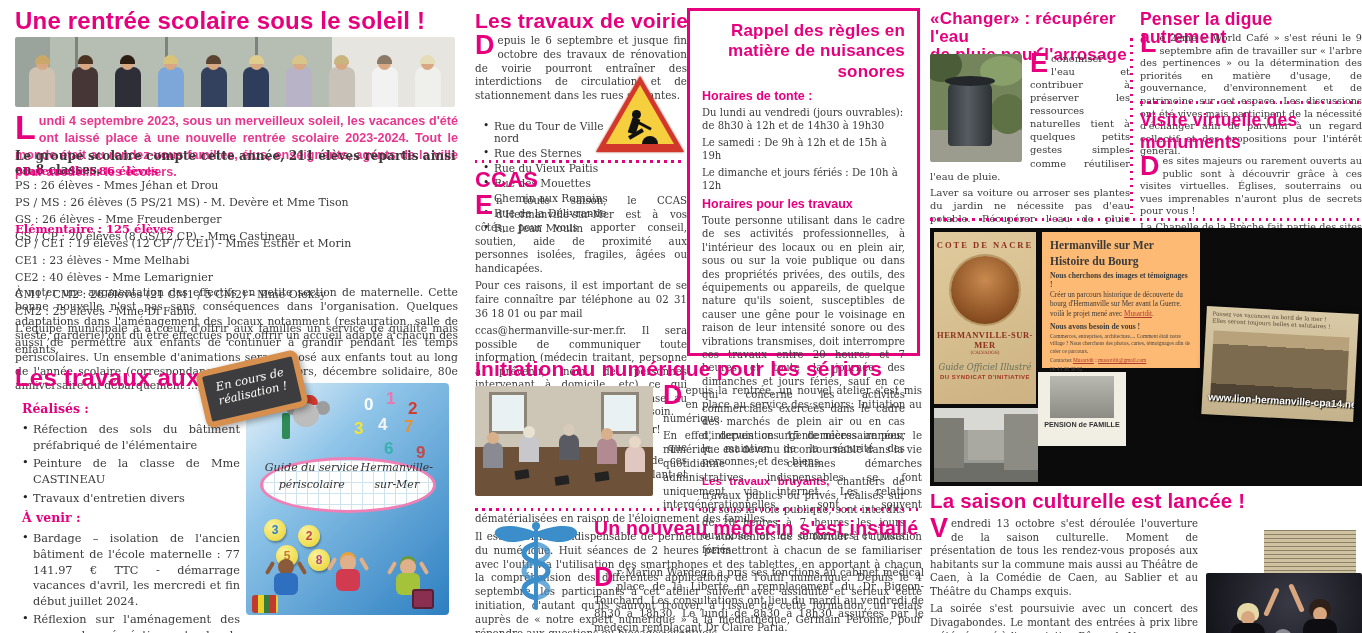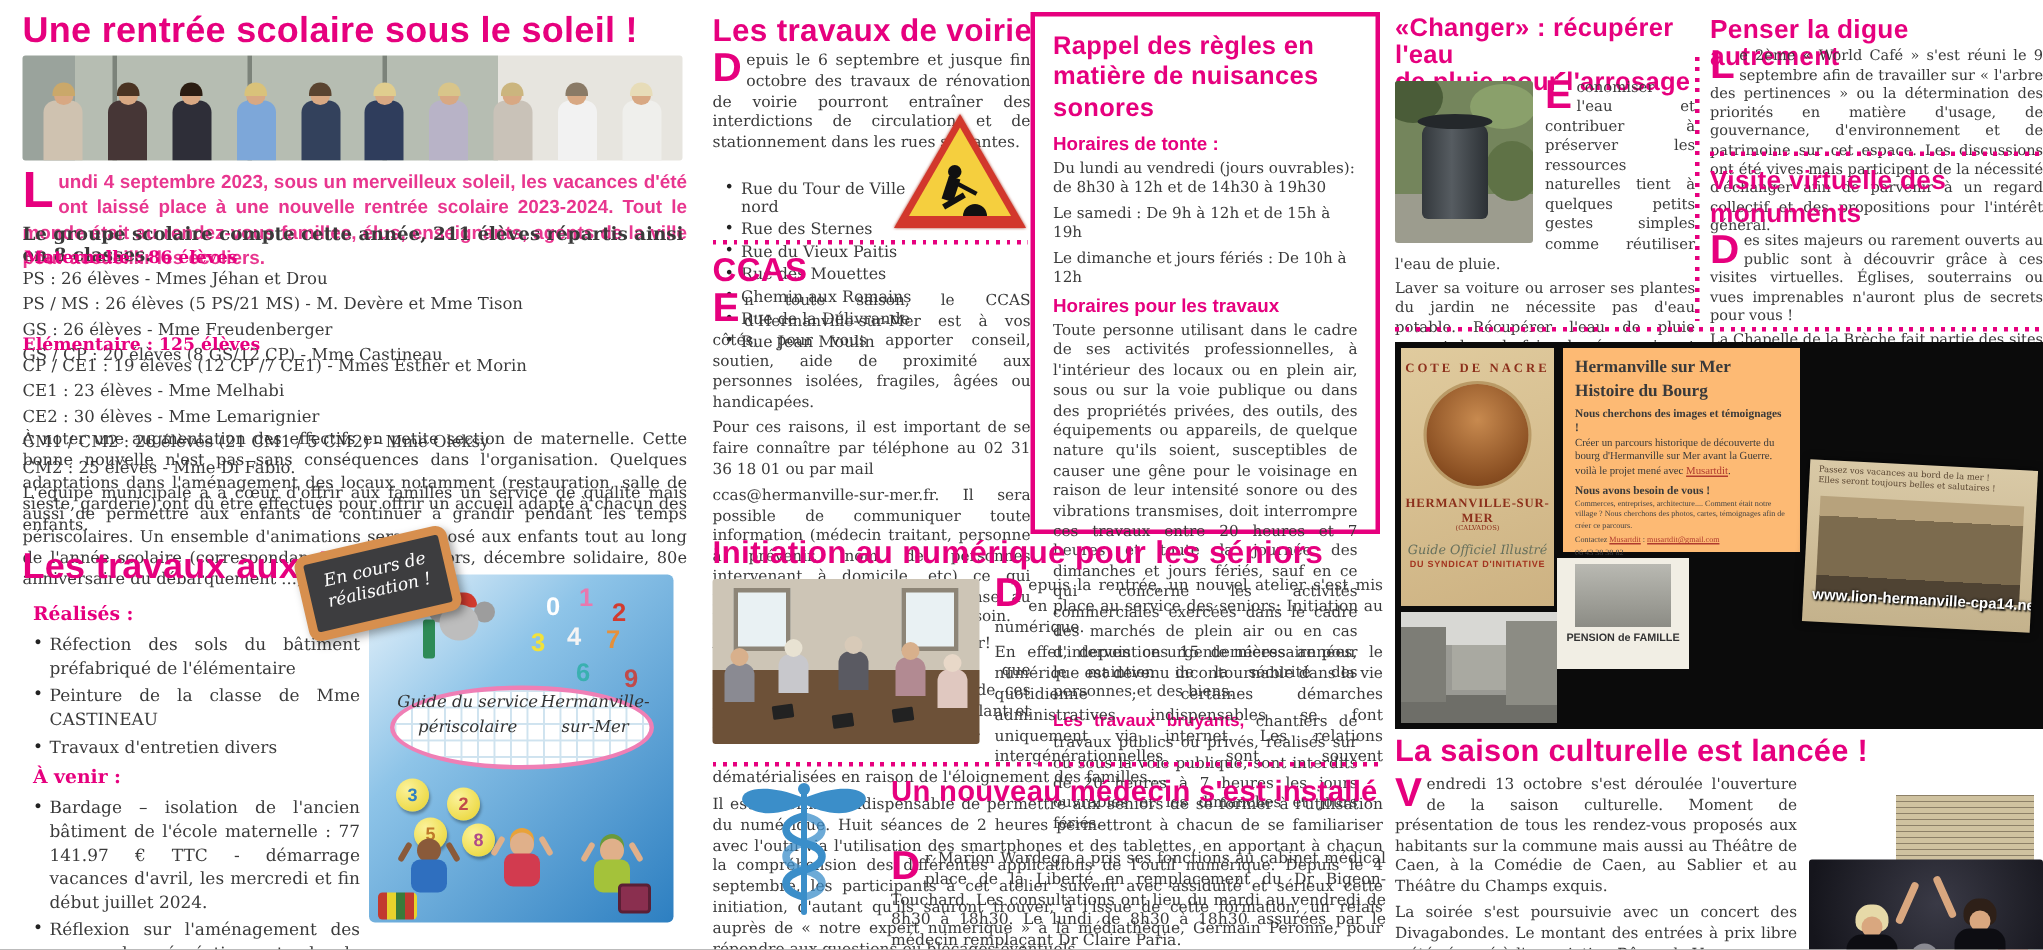--- a/index.html
+++ b/index.html
@@ -80,21 +80,21 @@
   .tri-in { position:absolute; left:10px; top:9px; width:0; height:0; border-left:34px solid transparent; border-right:34px solid transparent; border-bottom:59px solid #f5cf3e; }
   .digger { position:absolute; left:30px; top:34px; width:28px; height:34px; }
   .digger .dh { position:absolute; left:6px; top:0; width:9px; height:9px; border-radius:50%; background:#111; }
   .digger .db { position:absolute; left:4px; top:8px; width:8px; height:16px; background:#111; transform:rotate(18deg); }
   .digger .dl { position:absolute; left:2px; top:22px; width:16px; height:4px; background:#111; transform:rotate(-30deg); }
   .digger .shovel { position:absolute; left:10px; top:14px; width:16px; height:3px; background:#111; transform:rotate(28deg); }
   .digger .mound { position:absolute; right:-4px; bottom:0; width:16px; height:8px; border-radius:8px 8px 0 0; background:#111; }
 
   
   .rulesbox { border:3.5px solid #e6007e; background:#fff; padding:10px 12px; }
-  .rulesbox .rb-title { font-size:17px; text-align:left; line-height:1.2; margin-bottom:7px; }
+  .rulesbox .rb-title { font-size:17px; text-align:right; line-height:1.2; margin-bottom:7px; }
   .rulesbox .rb-sub { font-family:"Liberation Sans",sans-serif; font-weight:700; color:#e6007e; font-size:12.5px; margin:5px 0 3px; }
   .rulesbox .rb-body { font-size:10.1px; line-height:1.33; text-align:justify; }
   .rulesbox .rb-line { font-size:10.1px; line-height:1.3; margin-bottom:3.5px; text-align:left; }
   .rb-lead { font-family:"Liberation Sans",sans-serif; font-weight:700; color:#e6007e; font-size:11.5px; }
 
   
   .numwrap { font-size:10.3px; line-height:1.34; text-align:justify; }
   .numphoto { float:left; width:178px; height:110px; margin:2px 10px 3px 0; position:relative; overflow:hidden; border-radius:2px;
               background:linear-gradient(180deg,#cdc5b6 0 55%,#6d5138 55% 100%); }
   .win { position:absolute; top:6px; width:38px; height:42px; background:#e9f1f3; border:3px solid #8d8577; }
@@ -229,21 +229,21 @@
     <p class="classline">PS : 26 élèves - Mmes Jéhan et Drou</p>
     <p class="classline">PS / MS : 26 élèves (5 PS/21 MS) - M. Devère et Mme Tison</p>
     <p class="classline">GS : 26 élèves - Mme Freudenberger</p>
     <p class="classline">GS / CP : 20 élèves (8 GS/12 CP) - Mme Castineau</p>
   </div>
 
   <p class="abs serifpink c1-sub" style="left:15px; top:222px;">Elémentaire : 125 élèves</p>
   <div class="abs" style="left:15px; top:237px; width:443px;">
     <p class="classline">CP / CE1 : 19 élèves (12 CP /7 CE1) - Mmes Esther et Morin</p>
     <p class="classline">CE1 : 23 élèves - Mme Melhabi</p>
-    <p class="classline">CE2 : 30 élèves - Mme Lemarignier</p>
+    <p class="classline">CE2 : 40 élèves - Mme Lemarignier</p>
     <p class="classline">CM1 / CM2 : 26 élèves (21 CM1 / 5 CM2) - Mme Oleksy</p>
     <p class="classline">CM2 : 25 élèves - Mme Di Fabio.</p>
   </div>
 
   <p class="abs body" style="left:15px; top:286px; width:443px; font-size:10.8px;">À noter une augmentation des effectifs en petite section de maternelle. Cette bonne nouvelle n'est pas sans conséquences dans l'organisation. Quelques adaptations dans l'aménagement des locaux notamment (restauration, salle de sieste, garderie) ont dû être effectués pour offrir un accueil adapté à chacun des enfants.</p>
   <p class="abs body" style="left:15px; top:322px; width:443px; font-size:10.8px;">L'équipe municipale a à cœur d'offrir aux familles un service de qualité mais aussi de permettre aux enfants de continuer à grandir pendant les temps périscolaires. Un ensemble d'animations sera proposé aux enfants tout au long de l'année scolaire (correspondance avec les seniors, décembre solidaire, 80e anniversaire du débarquement ...).</p>
 
   <h2 class="abs hpink" style="left:15px; top:365px; font-size:24px;">Les travaux aux écoles</h2>
 
   <div class="abs ecoles-body" style="left:22px; top:398px; width:218px;">

